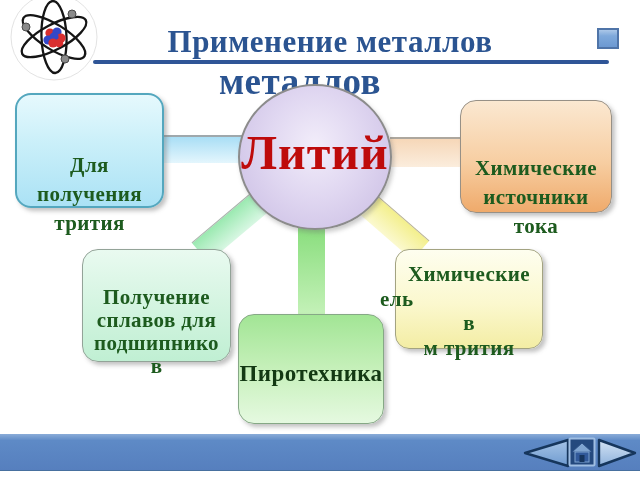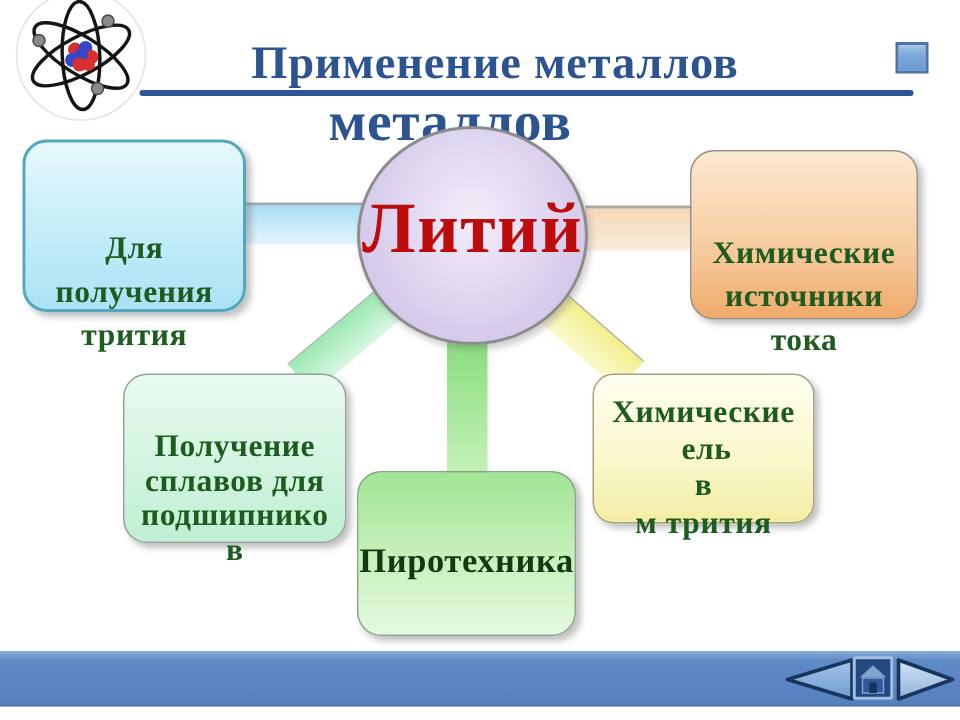--- a/index.html
+++ b/index.html
@@ -47,21 +47,21 @@
   .box-bc{left:238px;top:314px;width:146px;height:110px;border:1.5px solid #86A886;
     background:linear-gradient(180deg,#A2E595 0%,#C6F0BA 50%,#E5F9E0 100%);}
   .box-bc .bc-label{position:absolute;left:50%;top:46px;transform:translateX(-50%);
     white-space:nowrap;font-size:23px;color:#133913;letter-spacing:.4px;}
   .box-br{left:395px;top:249px;width:148px;height:100px;border-radius:14px;
     border:1.5px solid #A3A381;
     background:linear-gradient(180deg,#FEFEEF 0%,#FBF8CE 55%,#F3EDA4 100%);}
   .reducer-text{position:absolute;left:376px;top:262px;width:186px;z-index:4;
     text-align:center;font-weight:bold;font-size:21px;line-height:24.5px;
     color:#1D5B1E;letter-spacing:.4px;}
-  .reducer-text .l-left{text-align:center;padding-left:4px;}
+  .reducer-text .l-left{text-align:left;padding-left:4px;}
 
   
   .ellipse{position:absolute;left:238px;top:84px;width:154px;height:146px;z-index:3;
     border-radius:50%;border:2px solid #8C8C8C;box-sizing:border-box;
     background:radial-gradient(ellipse at 50% 42%,#F2EDFA 0%,#E0D7F1 45%,#C8BBE2 100%);
     box-shadow:2px 3px 4px rgba(110,110,110,.35);
     display:flex;align-items:center;justify-content:center;}
   .lithium{font-size:48px;font-weight:bold;color:#BE0B0B;letter-spacing:1px;
     padding-bottom:10px;}
 

